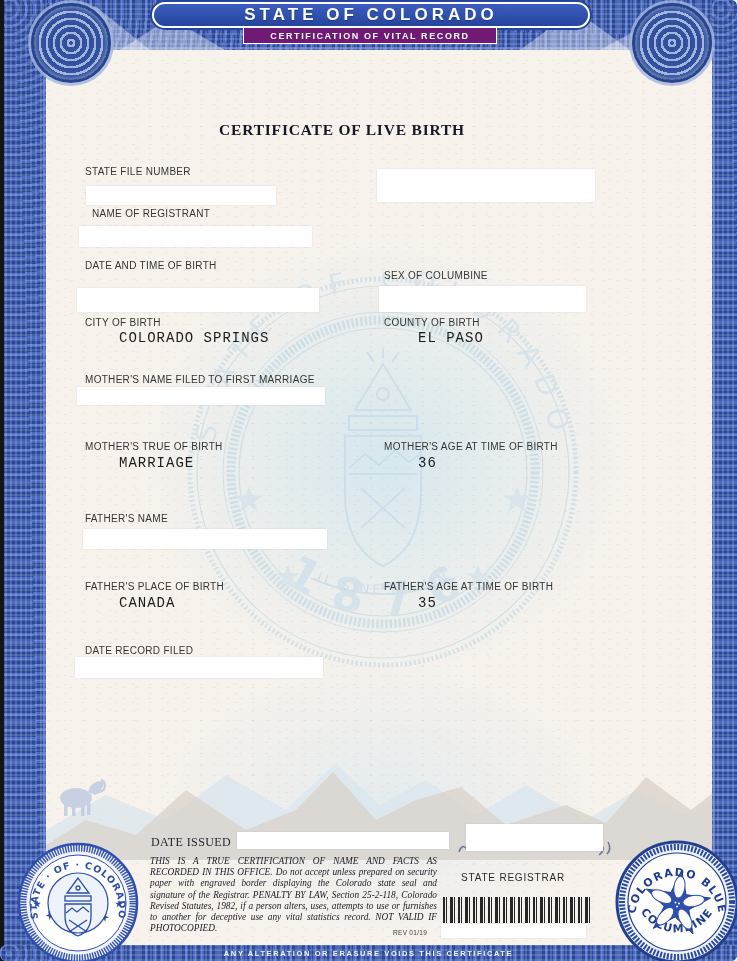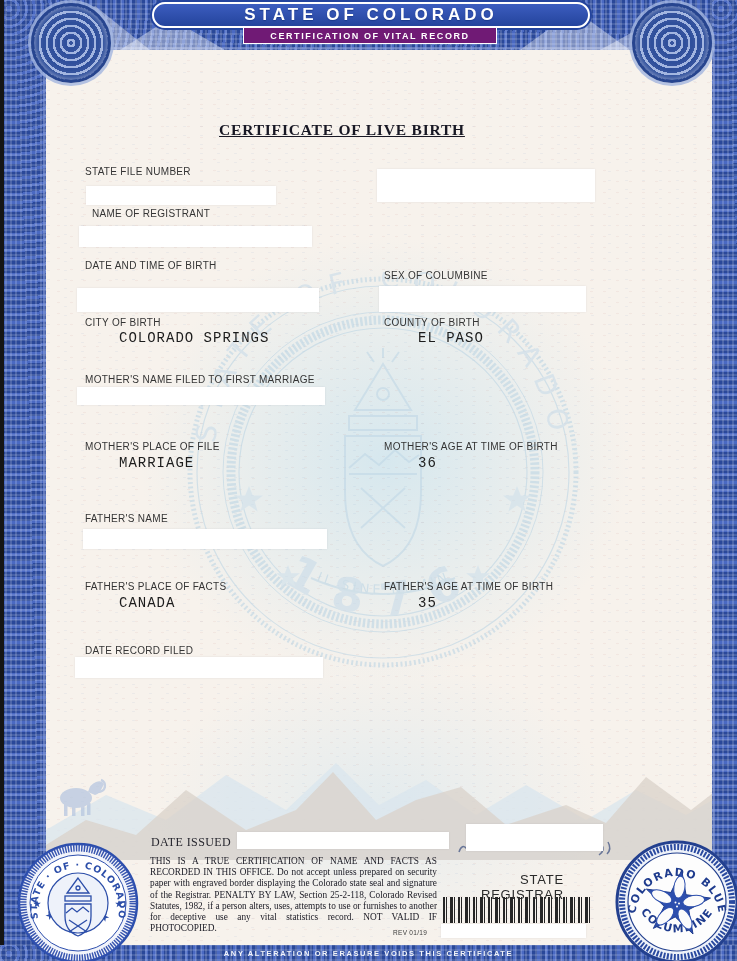--- a/index.html
+++ b/index.html
@@ -15,21 +15,21 @@
   .speckle{left:0;top:0;width:737px;height:961px;pointer-events:none;
     background-image:
       radial-gradient(rgba(188,118,108,.09) 1px, transparent 1.2px),
       radial-gradient(rgba(116,148,190,.09) 1px, transparent 1.2px);
     background-size:13px 11px,17px 9px;background-position:0 0,6px 5px;}
   
   .band{background-color:#32519f;
     background-image:
       repeating-linear-gradient(90deg, rgba(255,255,255,.16) 0 2px, rgba(255,255,255,0) 2px 5px),
       repeating-linear-gradient(0deg, rgba(255,255,255,.13) 0 2px, rgba(255,255,255,0) 2px 5px),
-      repeating-radial-gradient(circle at 9px 9px, #4a69c2 0 3px, #2a4899 3px 8px);}
+      repeating-radial-gradient(circle at 9px 9px, #4a69c2 0 3px, #2a4899 3px 8px); border-radius: 6px;}
   .band-top{left:0;top:0;width:737px;height:50px;}
   .band-left{left:0;top:0;width:46px;height:961px;}
   .band-right{left:712px;top:0;width:25px;height:961px;}
   .band-bottom{left:0;top:945px;width:737px;height:16px;display:flex;align-items:center;justify-content:center;}
   .scan-edge{left:0;top:0;width:4px;height:961px;background:#151515;}
   .inner-line{left:43px;top:47px;width:668px;height:897px;border:2px solid rgba(143,163,216,.55);pointer-events:none;}
   .rosette{width:74px;height:74px;border-radius:50%;border:3px solid #27458f;
     background:repeating-radial-gradient(circle at 50% 50%, #35539e 0 2px, #a2b5e0 2px 4.5px, #30509c 4.5px 7px);
     box-shadow:0 0 0 3px rgba(162,181,224,.8), inset 0 0 6px rgba(255,255,255,.5);}
   
@@ -38,30 +38,30 @@
     display:flex;align-items:center;justify-content:center;}
   .banner-pill span{color:#fff;font-weight:bold;font-size:17px;letter-spacing:4px;
     text-shadow:0 1px 1px #1c3a8c;white-space:nowrap;}
   .banner-sub{left:243px;top:27px;width:252px;height:15px;border:1.5px solid #fff;border-radius:0;
     background:#701a75;display:flex;align-items:center;justify-content:center;}
   .banner-sub span{color:#fff;font-weight:bold;font-size:9px;letter-spacing:1.6px;white-space:nowrap;}
   .warning-text{color:rgba(255,255,255,.92);font-size:7.5px;font-weight:bold;letter-spacing:1.6px;}
   
   .doc-title{left:46px;top:121px;width:592px;text-align:center;
     font-family:"Liberation Serif",serif;font-weight:bold;font-size:15.5px;
-    letter-spacing:.8px;color:#181824;text-decoration:underline;}
+    letter-spacing:.8px;color:#181824;}
   .lbl{font-size:10px;color:#343434;letter-spacing:.3px;white-space:nowrap;}
   .val{font-family:Liberation Mono, monospace;font-size:14px;color:#1c1c1c;
     letter-spacing:1px;white-space:nowrap;margin-left:32px;}
   .redact{background:#fff;box-shadow:0 0 2px rgba(60,60,90,.10);}
   .serif-lbl{font-family:"Liberation Serif",serif;font-size:12px;letter-spacing:.4px;color:#26262e;}
   .statement{left:150px;top:856px;width:287px;font-family:"Liberation Serif",serif;
-    font-size:9.3px;line-height:11.2px;color:#20202a;text-align:justify;}
+    font-size:9.3px;line-height:11.2px;color:#20202a;text-align:justify;font-style:italic;}
   .rev{left:393px;top:929px;font-size:6.5px;color:#3a3a3a;letter-spacing:.3px;}
-  .registrar{left:434px;top:872px;width:130px;text-align:right;font-size:13px;
+  .registrar{left:448px;top:872px;width:130px;text-align:center;font-size:10px;
     letter-spacing:.8px;color:#2a2a2a;}
   .barcode{left:443px;top:897px;width:147px;height:26px;
     background:
       repeating-linear-gradient(90deg,#262626 0 2px,transparent 2px 3px,#262626 3px 4px,transparent 4px 7px,#262626 7px 10px,transparent 10px 11px,#262626 11px 12px,transparent 12px 15px);}
   svg{display:block;}
 </style>
 </head>
 <body>
 
 <div class="page">
@@ -134,26 +134,26 @@
 
   <div class="abs lbl" style="left:85px;top:166px">STATE FILE NUMBER</div>
   <div class="abs lbl" style="left:92px;top:208px">NAME OF REGISTRANT</div>
   <div class="abs lbl" style="left:85px;top:260px">DATE AND TIME OF BIRTH</div>
   <div class="abs lbl" style="left:384px;top:270px">SEX OF COLUMBINE</div>
   <div class="abs lbl" style="left:85px;top:317px">CITY OF BIRTH</div>
   <div class="abs val" style="left:87px;top:330px">COLORADO SPRINGS</div>
   <div class="abs lbl" style="left:384px;top:317px">COUNTY OF BIRTH</div>
   <div class="abs val" style="left:386px;top:330px">EL PASO</div>
   <div class="abs lbl" style="left:85px;top:374px">MOTHER'S NAME FILED TO FIRST MARRIAGE</div>
-  <div class="abs lbl" style="left:85px;top:441px">MOTHER'S PLACE OF FILE</div>
+  <div class="abs lbl" style="left:85px;top:441px">MOTHER'S TRUE OF BIRTH</div>
   <div class="abs val" style="left:87px;top:455px">MARRIAGE</div>
   <div class="abs lbl" style="left:384px;top:441px">MOTHER'S AGE AT TIME OF BIRTH</div>
   <div class="abs val" style="left:386px;top:455px">36</div>
   <div class="abs lbl" style="left:85px;top:513px">FATHER'S NAME</div>
-  <div class="abs lbl" style="left:85px;top:581px">FATHER'S PLACE OF FACTS</div>
+  <div class="abs lbl" style="left:85px;top:581px">FATHER'S PLACE OF BIRTH</div>
   <div class="abs val" style="left:87px;top:595px">CANADA</div>
   <div class="abs lbl" style="left:384px;top:581px">FATHER'S AGE AT TIME OF BIRTH</div>
   <div class="abs val" style="left:386px;top:595px">35</div>
   <div class="abs lbl" style="left:85px;top:645px">DATE RECORD FILED</div>
 
   <div class="abs serif-lbl" style="left:151px;top:835px">DATE ISSUED</div>
   <div class="abs statement">THIS IS A TRUE CERTIFICATION OF NAME AND FACTS AS RECORDED IN THIS OFFICE. Do not accept unless prepared on security paper with engraved border displaying the Colorado state seal and signature of the Registrar. PENALTY BY LAW, Section 25-2-118, Colorado Revised Statutes, 1982, if a person alters, uses, attempts to use or furnishes to another for deceptive use any vital statistics record. NOT VALID IF PHOTOCOPIED.</div>
   <div class="abs rev">REV 01/19</div>
   <div class="abs registrar">STATE REGISTRAR</div>
 

